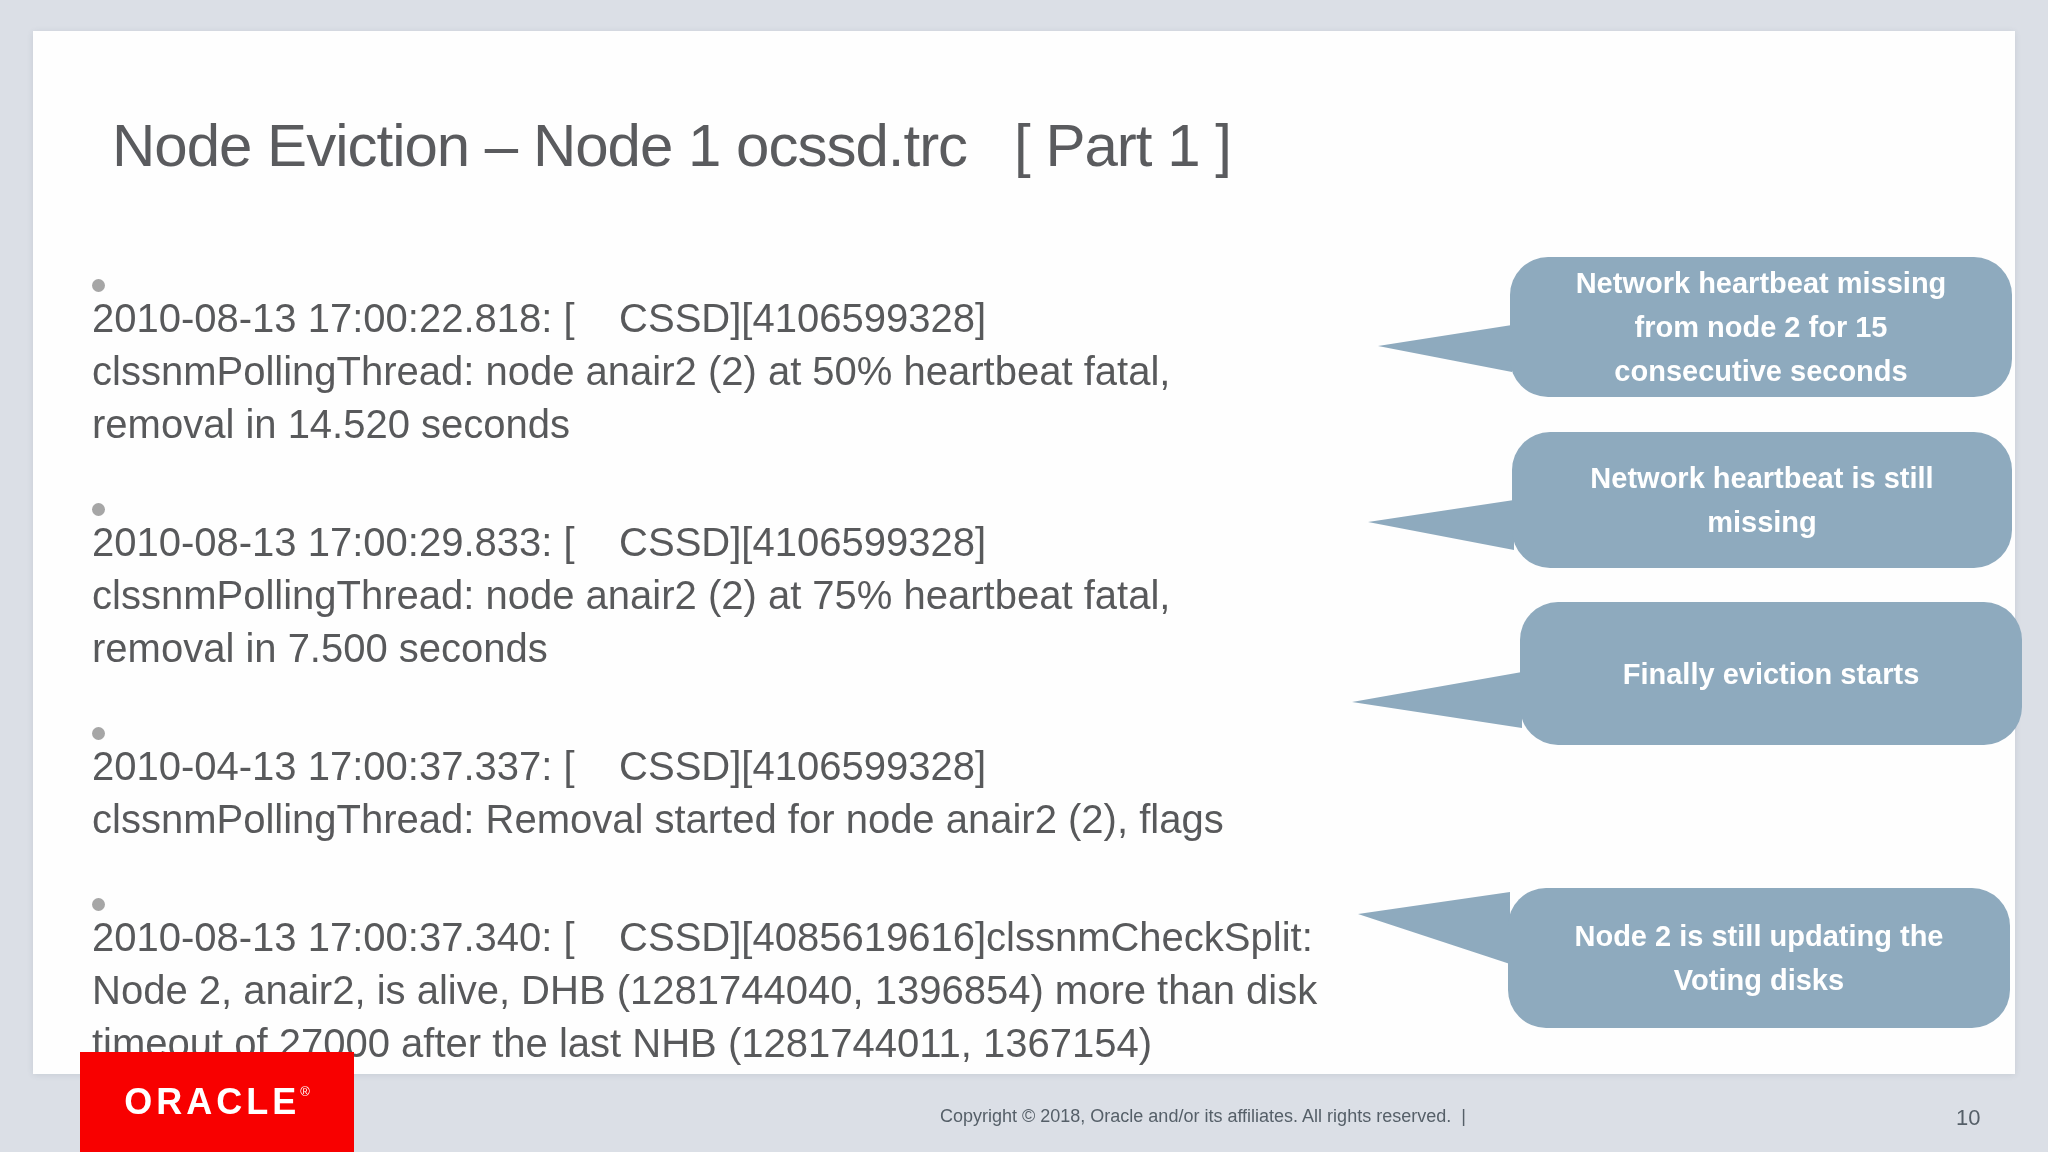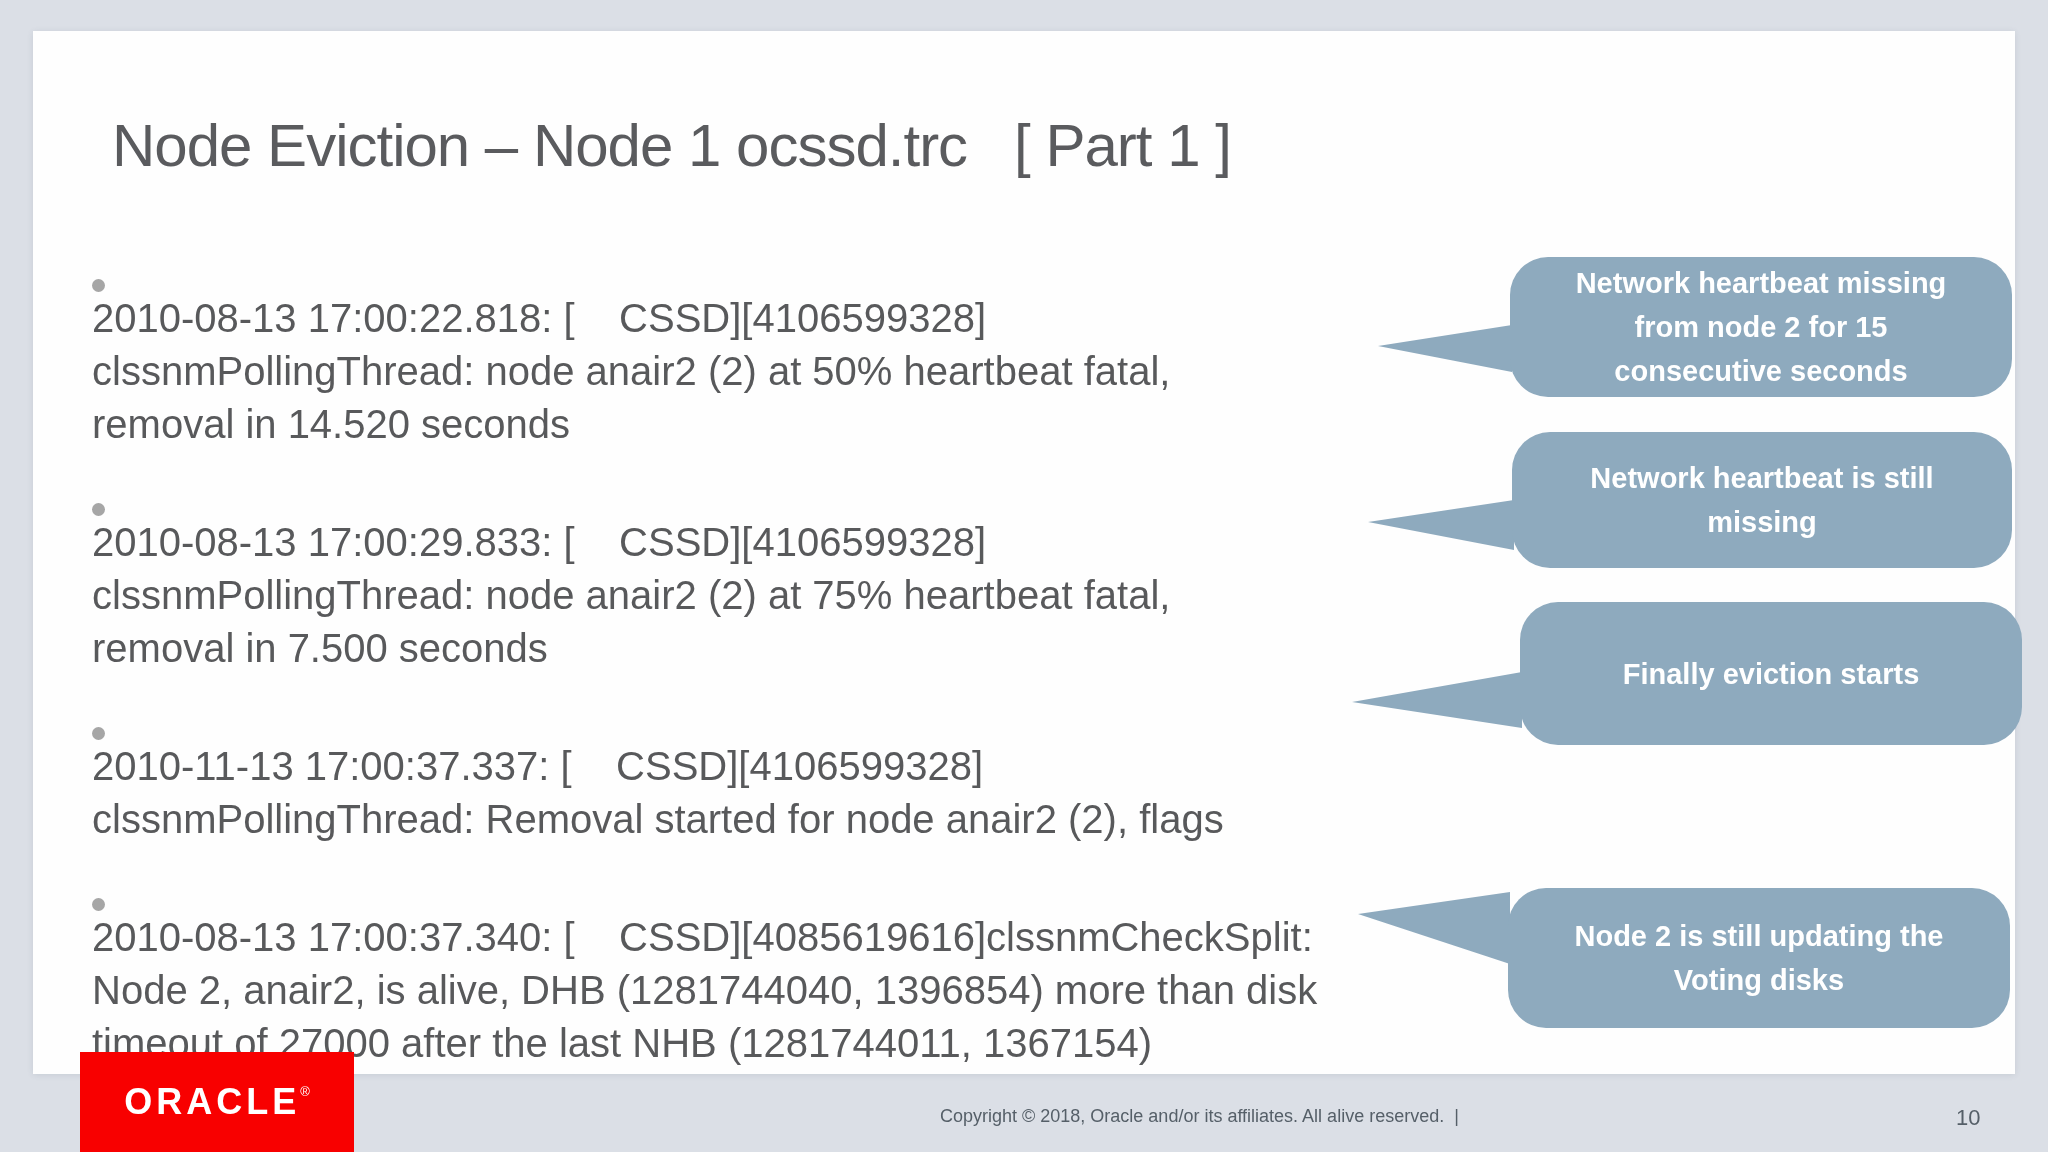--- a/index.html
+++ b/index.html
@@ -55,21 +55,21 @@
 removal in 14.520 seconds</span>
     </div>
     <div class="bullet">
       <span class="dot"></span>
       <span class="btext">2010-08-13 17:00:29.833: [    CSSD][4106599328]
 clssnmPollingThread: node anair2 (2) at 75% heartbeat fatal,
 removal in 7.500 seconds</span>
     </div>
     <div class="bullet">
       <span class="dot"></span>
-      <span class="btext">2010-11-13 17:00:37.337: [    CSSD][4106599328]
+      <span class="btext">2010-04-13 17:00:37.337: [    CSSD][4106599328]
 clssnmPollingThread: Removal started for node anair2 (2), flags</span>
     </div>
     <div class="bullet">
       <span class="dot"></span>
       <span class="btext">2010-08-13 17:00:37.340: [    CSSD][4085619616]clssnmCheckSplit:
 Node 2, anair2, is alive, DHB (1281744040, 1396854) more than disk
 timeout of 27000 after the last NHB (1281744011, 1367154)</span>
     </div>
   </div>
 
@@ -94,16 +94,16 @@
   </div>
   <div class="callout co4">
     <span class="ctext">Node 2 is still updating the
 Voting disks</span>
   </div>
 
   <div class="logo">
     <span class="logo-text"><span>ORACLE</span><sup class="logo-reg">®</sup></span>
   </div>
 
-  <div class="copyright">Copyright © 2018, Oracle and/or its affiliates. All alive reserved.  |</div>
+  <div class="copyright">Copyright © 2018, Oracle and/or its affiliates. All rights reserved.  |</div>
   <div class="pagenum">10</div>
 
 </div>
 
 </body></html>

